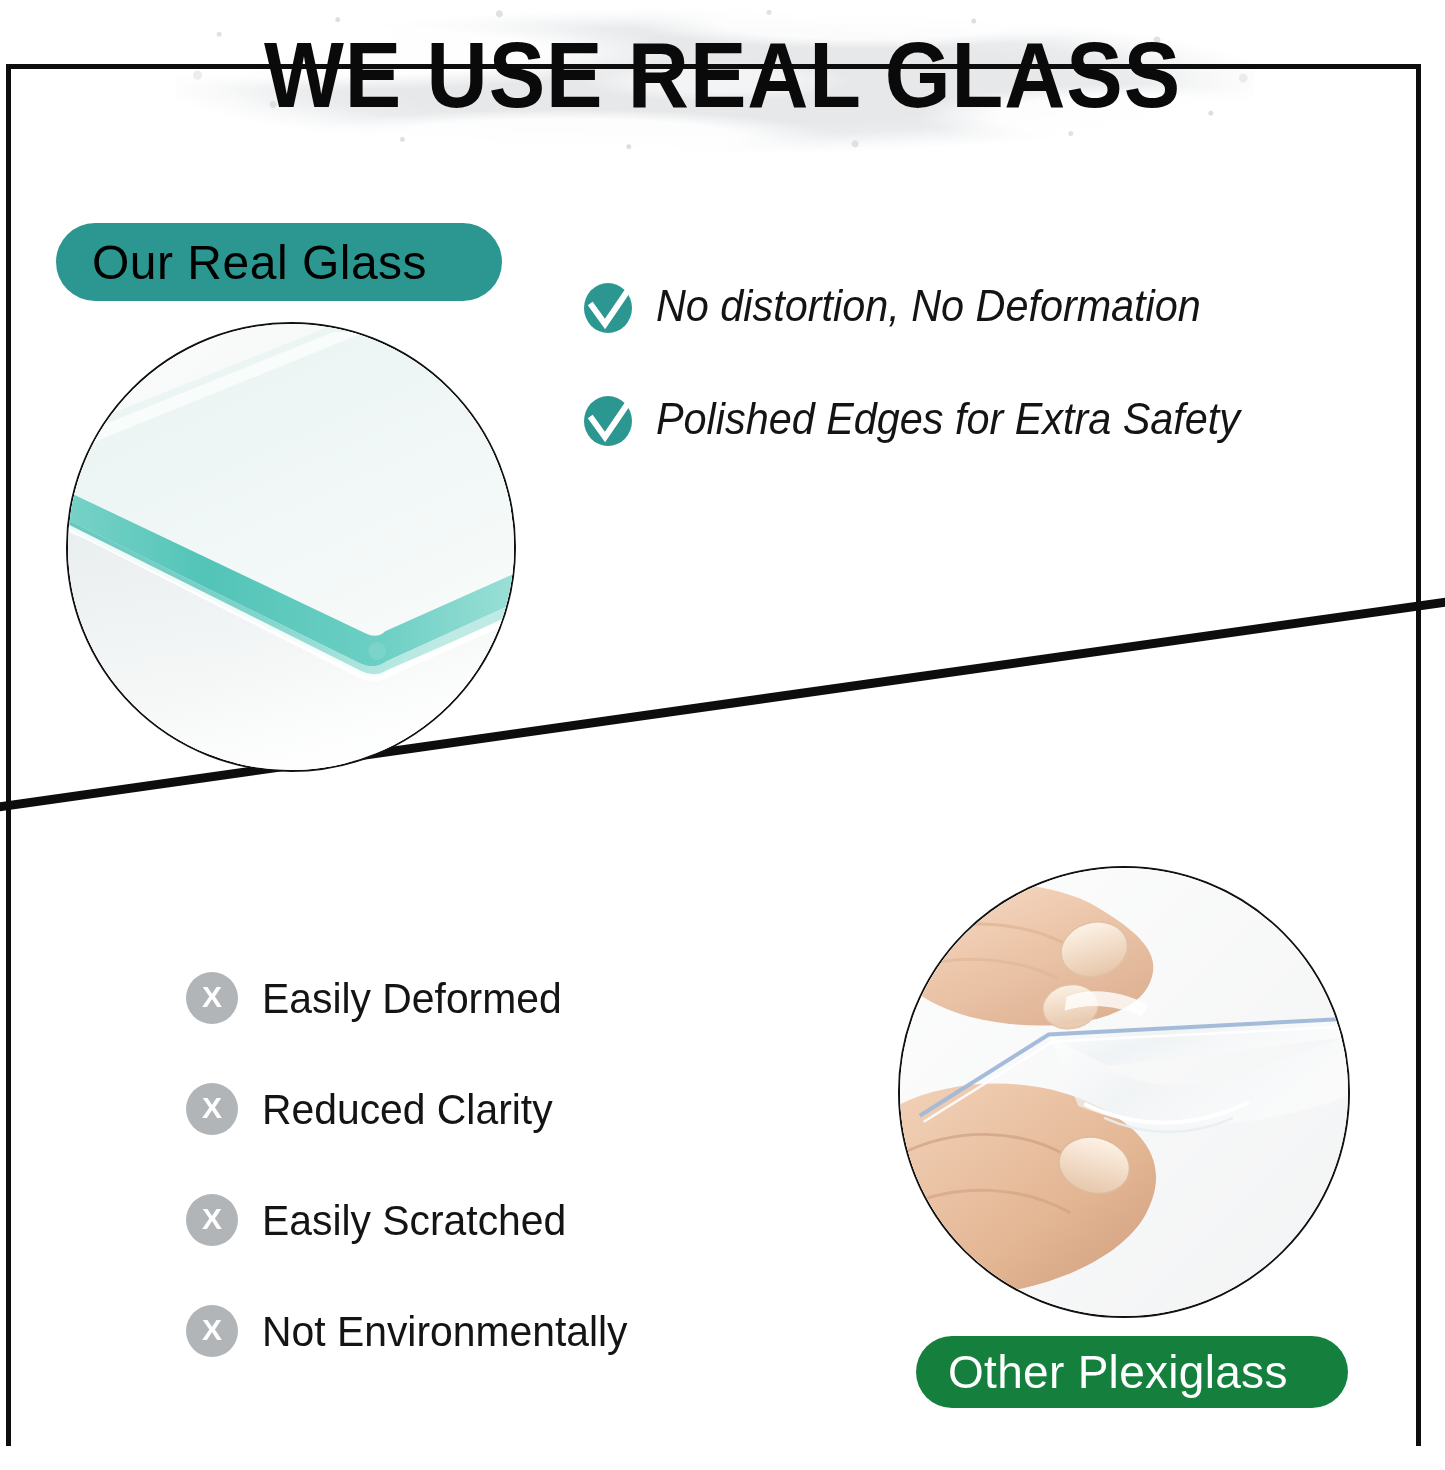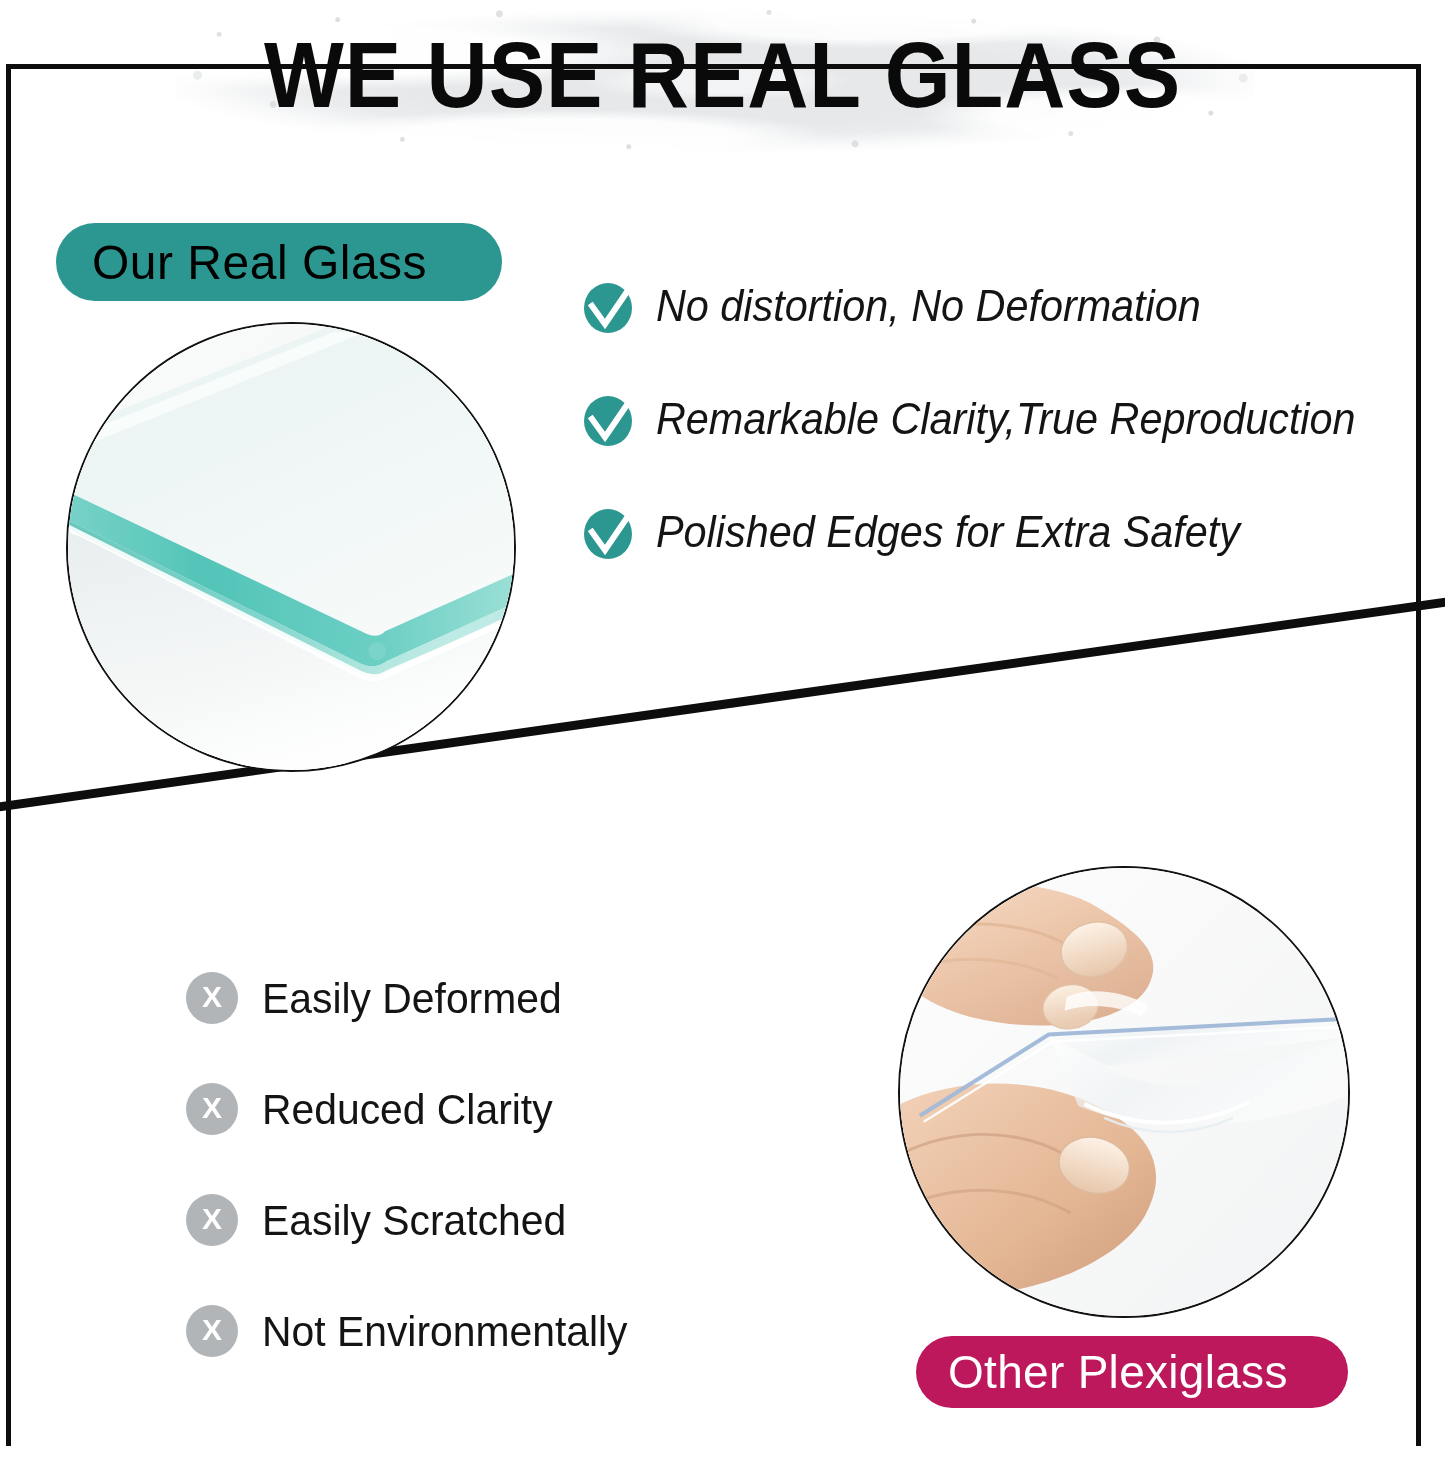--- a/index.html
+++ b/index.html
@@ -108,21 +108,21 @@
     letter-spacing:.5px;
     white-space:nowrap;
   }
 
   
   .badge-gray{
     position:absolute;
     left:916px;top:1336px;
     width:432px;height:72px;
     border-radius:36px;
-    background:#be185d;
+    background:#15803d;
     display:flex;align-items:center;
     box-sizing:border-box;
     padding-left:32px;
   }
   .badge-gray .label{
     color:#ffffff;
     font-size:46px;
     letter-spacing:.3px;
     white-space:nowrap;
   }
@@ -278,38 +278,29 @@
     <div class="pro-row">
       <span class="check-icon">
         <svg viewBox="0 0 56 58">
           <ellipse cx="26" cy="31" rx="24" ry="25" fill="#2c9790"></ellipse>
           <path d="M10 29 L23 47 L53 3" fill="none" stroke="#ffffff" stroke-width="6" stroke-linecap="square" stroke-linejoin="miter"></path>
         </svg>
       </span>
       <span class="pro-text">No distortion, No Deformation</span>
     </div>
 
+
+
     <div class="pro-row">
       <span class="check-icon">
         <svg viewBox="0 0 56 58">
           <ellipse cx="26" cy="31" rx="24" ry="25" fill="#2c9790"></ellipse>
           <path d="M10 29 L23 47 L53 3" fill="none" stroke="#ffffff" stroke-width="6" stroke-linecap="square" stroke-linejoin="miter"></path>
         </svg>
       </span>
-      <span class="pro-text">Remarkable Clarity,True Reproduction</span>
-    </div>
-
-
-    <div class="pro-row">
-      <span class="check-icon">
-        <svg viewBox="0 0 56 58">
-          <ellipse cx="26" cy="31" rx="24" ry="25" fill="#2c9790"></ellipse>
-          <path d="M10 29 L23 47 L53 3" fill="none" stroke="#ffffff" stroke-width="6" stroke-linecap="square" stroke-linejoin="miter"></path>
-        </svg>
-      </span>
       <span class="pro-text">Polished Edges for Extra Safety</span>
     </div>
 
   </div>
 
   <div class="cons">
 
     <div class="con-row">
       <span class="x-icon">
         <span>X</span>

